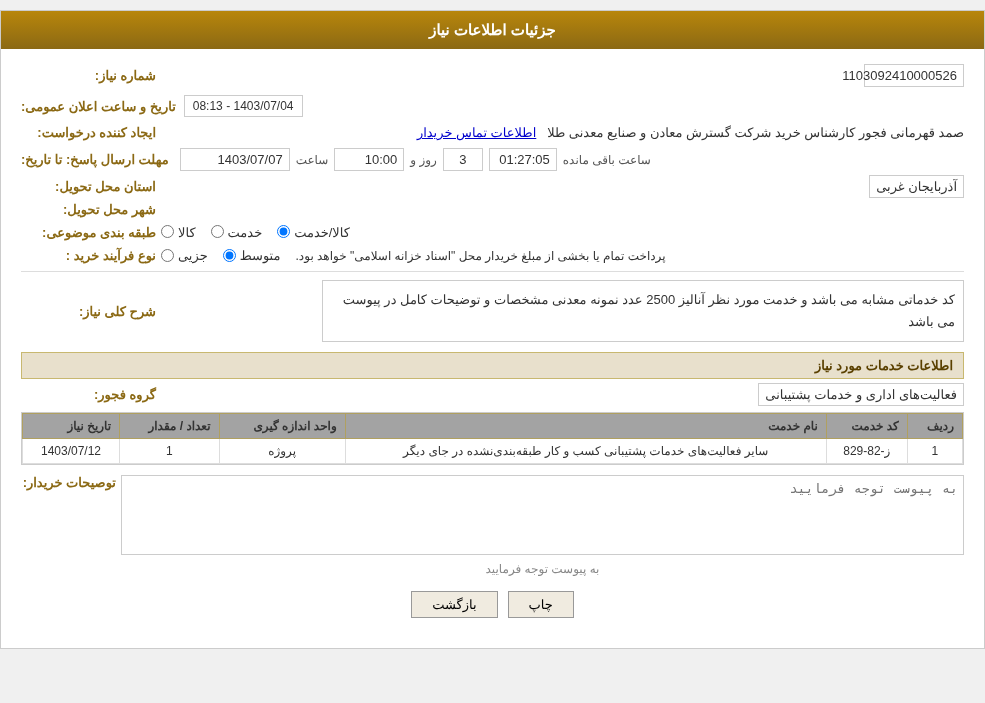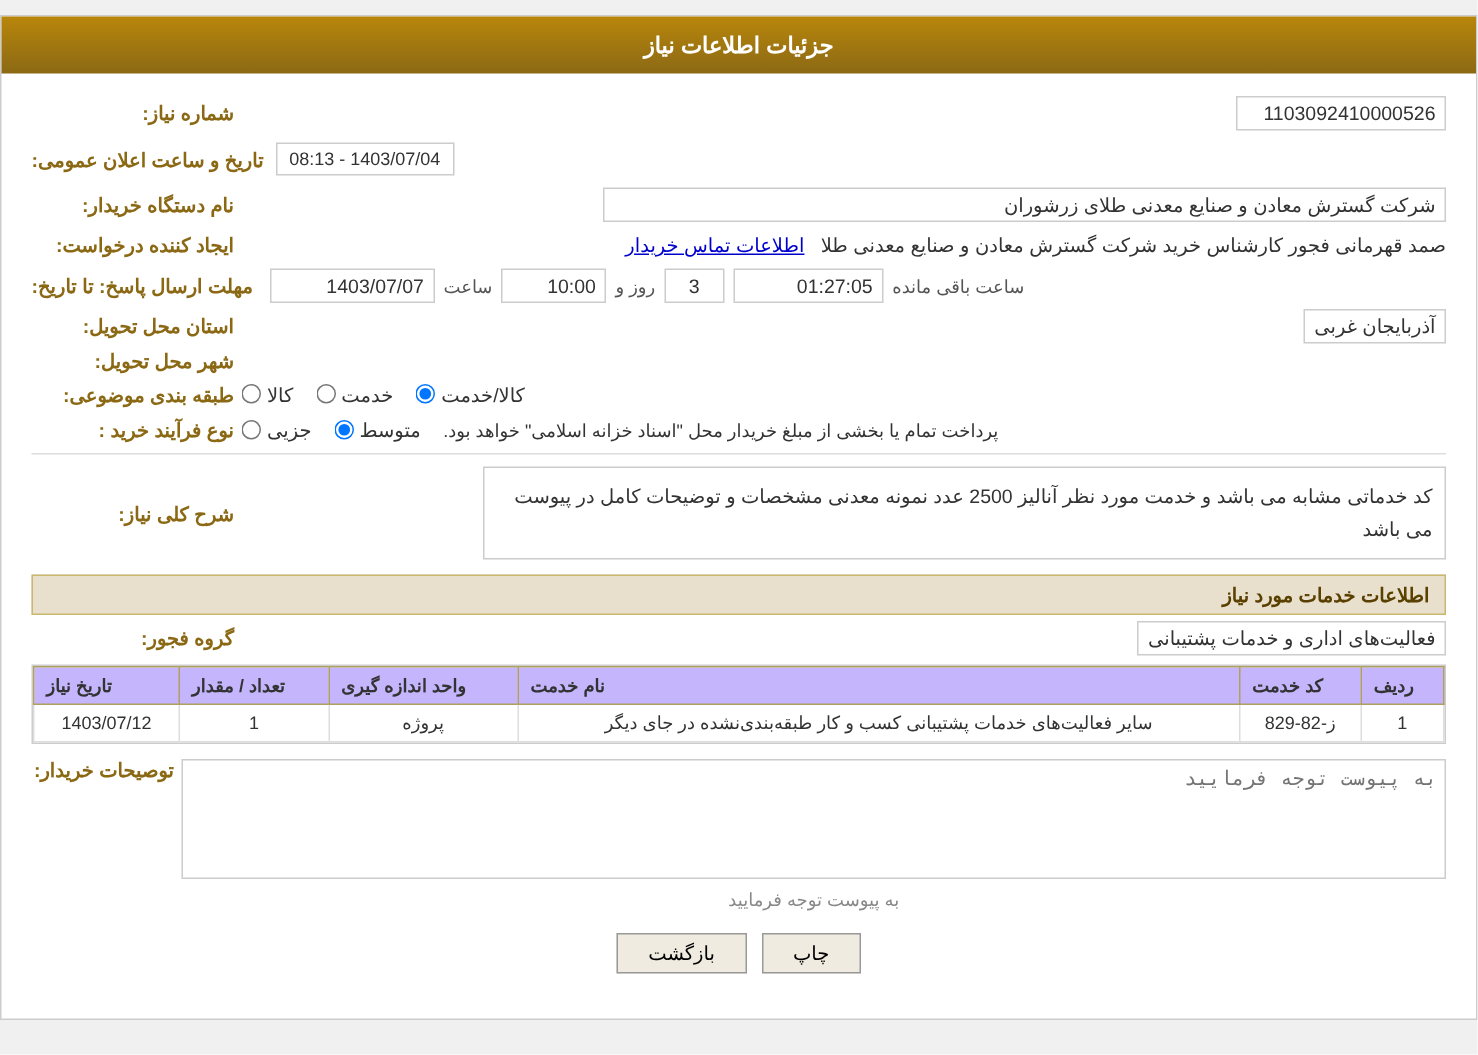--- a/index.html
+++ b/index.html
@@ -50,21 +50,21 @@
       padding: 3px 6px;
       background: #fff;
       min-height: 22px;
       text-align: right;
     }
     .input-full {
       width: 100%;
       display: inline-block;
     }
     .input-small {
-      width: 140px;
+      width: 100px;
       display: inline-block;
     }
     .link-blue {
       color: #0000cc;
     }
     .section-title {
       background: #e8e0cc;
       color: #5a4000;
       font-weight: bold;
       padding: 5px 10px;
@@ -96,24 +96,24 @@
     .table-container {
       margin: 10px 0;
       border: 1px solid #ccc;
     }
     table {
       width: 100%;
       border-collapse: collapse;
       font-size: 12px;
     }
     th {
-      background: #c4b5fd;
+      background: #a3a3a3;
       border: 1px solid #b0a060;
       padding: 5px 8px;
-      text-align: left;
+      text-align: right;
       font-weight: bold;
     }
     td {
       border: 1px solid #ddd;
       padding: 5px 8px;
       text-align: center;
     }
     tr:nth-child(even) td {
       background: #f9f7f0;
     }
@@ -214,44 +214,38 @@
       <div class="form-value">
         <span class="input-box input-small">1103092410000526</span>
       </div>
     </div>
 
     <div class="announce-row">
       <span class="announce-label">تاریخ و ساعت اعلان عمومی:</span>
       <span class="announce-date-box">1403/07/04 - 08:13</span>
     </div>
 
-    <div class="form-row">
-      <span class="form-label">نام دستگاه خریدار:</span>
-      <div class="form-value">
-        <span class="input-box input-full" style="display:inline-block;width:70%">شرکت گسترش معادن و صنایع معدنی طلای زرشوران</span>
-      </div>
-    </div>
 
     <div class="form-row">
       <span class="form-label">ایجاد کننده درخواست:</span>
       <div class="form-value">
         <span>صمد قهرمانی فجور کارشناس خرید شرکت گسترش معادن و صنایع معدنی طلا</span>
         &nbsp;
         <a class="link-blue" href="#">اطلاعات تماس خریدار</a>
       </div>
     </div>
 
     <div class="mhlat-row">
       <span class="form-label">مهلت ارسال پاسخ: تا تاریخ:</span>
       <span class="input-box" style="width:110px">1403/07/07</span>
       <span class="inline-label">ساعت</span>
       <span class="input-box" style="width:70px">10:00</span>
       <span class="inline-label">روز و</span>
       <span class="input-box" style="width:40px;text-align:center">3</span>
-      <span class="input-box" style="width:100px">01:27:05</span>
+      <span class="input-box" style="width:68px">01:27:05</span>
       <span class="inline-label">ساعت باقی مانده</span>
     </div>
 
     <div class="form-row">
       <span class="form-label">استان محل تحویل:</span>
       <div class="form-value">
         <span class="input-box" style="width:200px">آذربایجان غربی</span>
       </div>
     </div>
 

